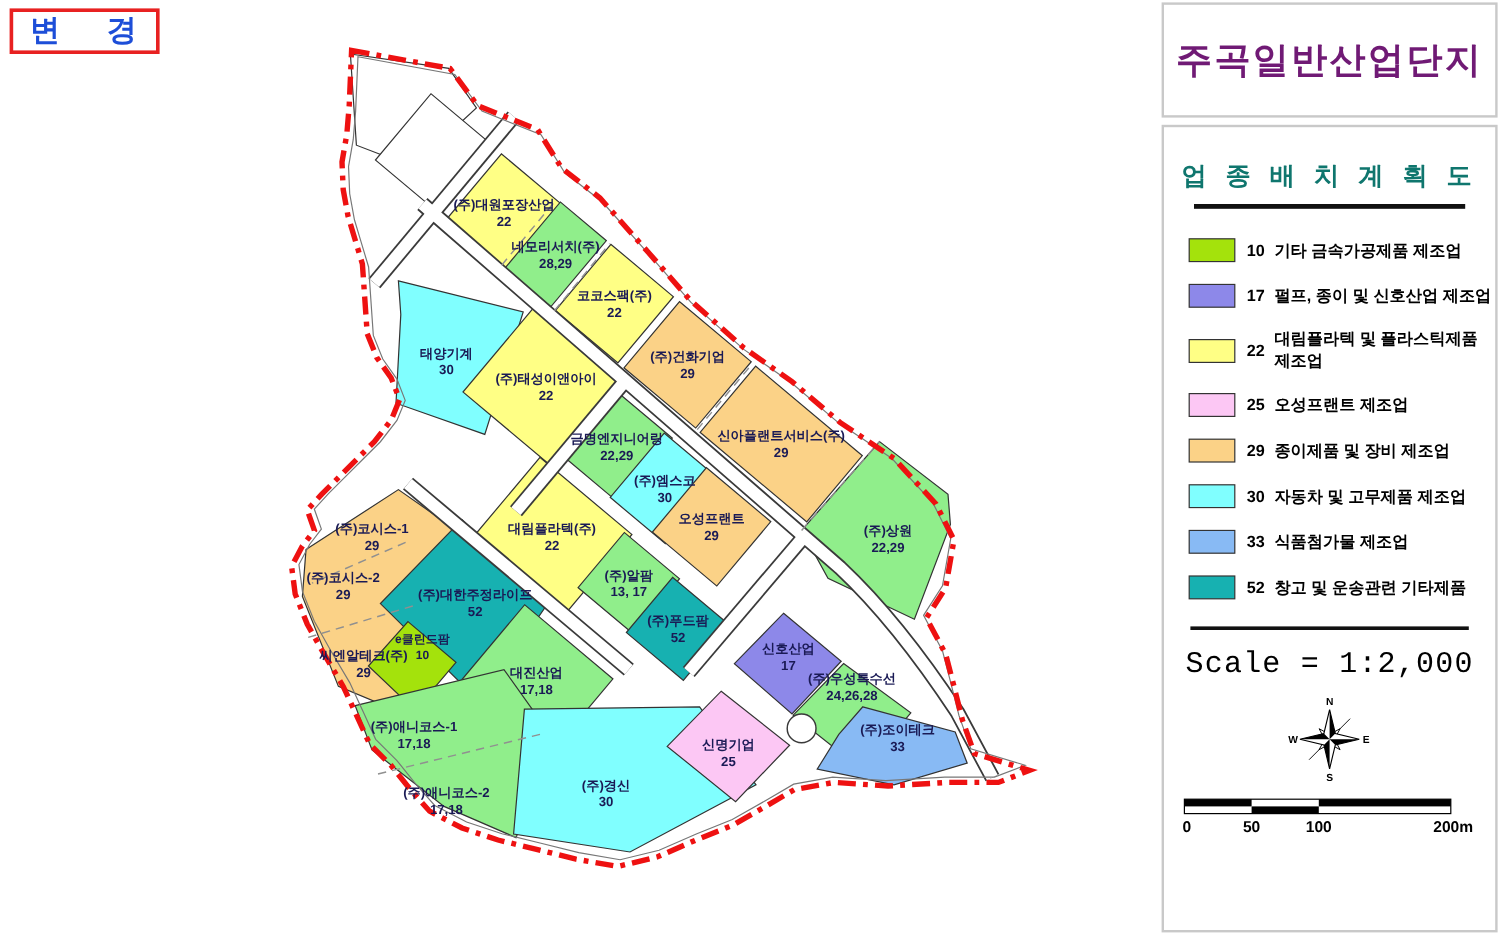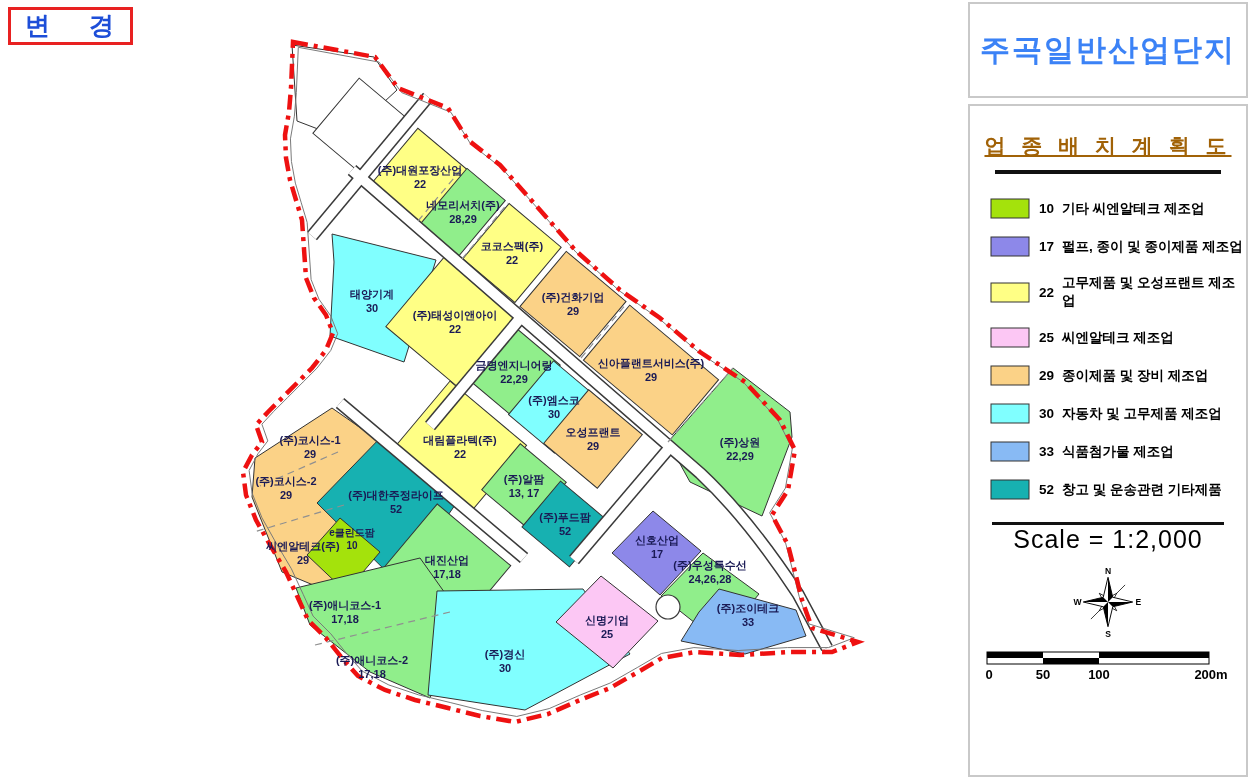--- a/index.html
+++ b/index.html
@@ -5,31 +5,31 @@
   html,body{margin:0;padding:0;background:#fff;}
   .page{position:relative;width:1250px;height:781px;background:#fff;overflow:hidden;
         font-family:"Liberation Sans","DejaVu Sans",sans-serif;}
   .stamp{position:absolute;left:8px;top:7px;border:3px solid #e82121;color:#1d4ed8;
          font-size:25px;font-weight:bold;letter-spacing:16px;padding:2px 0 2px 14px;
          background:#fff;line-height:1.1;}
   .map-svg{position:absolute;left:0;top:0;}
   .side{position:absolute;left:966px;top:0;width:284px;height:781px;}
   .panel{position:absolute;left:2px;right:2px;border:2px solid #c9c9c9;background:#fff;}
   .title-panel{top:2px;height:92px;display:flex;align-items:center;justify-content:center;
-               font-size:30px;font-weight:bold;letter-spacing:2px;color:#3b82f6;}
+               font-size:30px;font-weight:bold;letter-spacing:2px;color:#701a75;}
   .legend-panel{top:104px;height:669px;}
   .legend-title{text-align:center;font-size:21px;font-weight:bold;letter-spacing:5px;
-                margin-top:26px;color:#a16207;text-decoration:underline;}
+                margin-top:26px;color:#0f766e;}
   .legend-underline{width:226px;height:4px;background:#111;margin:10px auto 24px auto;}
   .legend-item{display:flex;align-items:center;margin:0 0 17px 20px;font-size:13.5px;
                font-weight:600;color:#000;}
   .legend-item svg{flex:0 0 auto;margin-right:9px;}
   .item-code{margin-right:5px;min-width:18px;}
   .sep{width:232px;height:3px;background:#111;margin:22px auto 0 auto;}
-  .scale-text{text-align:center;font-size:25px;letter-spacing:1px;color:#000;}
+  .scale-text{text-align:center;font-size:25px;margin-top:14px;letter-spacing:1px;color:#000;font-family:Liberation Mono, monospace;}
   .compass{display:block;margin:10px auto 0 auto;}
   .scalebar{display:block;margin:10px auto 0 auto;}
   .plbl{font-size:11px;font-weight:bold;fill:#1a1a55;text-anchor:middle;}
   .plbl-s{font-size:10px;font-weight:bold;fill:#1a1a55;text-anchor:middle;}
   .parcel{stroke:#333;stroke-width:1;}
   .white-parcel{fill:#ffffff;stroke:#333;stroke-width:1;}
   .road-under{fill:none;stroke:#3a3a3a;stroke-width:13;}
   .road-over{fill:none;stroke:#ffffff;stroke-width:10;}
   .divider{stroke:#909090;stroke-width:1.2;stroke-dasharray:7 5;}
   .inner-bound{fill:none;stroke:#777;stroke-width:1;}
@@ -169,42 +169,42 @@
 
     <div class="panel legend-panel">
       <div class="legend-title">업 종 배 치 계 획 도</div>
       <div class="legend-underline"></div>
 
       <div class="legend-item">
         <svg width="40" height="21">
             <rect x="1" y="1" width="38" height="19" stroke="#333" fill="#a4e20c"></rect>
           </svg>
         <span class="item-code">10</span>
-        <span>기타 씨엔알테크 제조업</span>
+        <span>기타 금속가공제품 제조업</span>
       </div>
       <div class="legend-item">
         <svg width="40" height="21">
             <rect x="1" y="1" width="38" height="19" stroke="#333" fill="#8d88e9"></rect>
           </svg>
         <span class="item-code">17</span>
-        <span>펄프, 종이 및 종이제품 제조업</span>
+        <span>펄프, 종이 및 신호산업 제조업</span>
       </div>
       <div class="legend-item">
         <svg width="40" height="21">
             <rect x="1" y="1" width="38" height="19" stroke="#333" fill="#ffff85"></rect>
           </svg>
         <span class="item-code">22</span>
-        <span>고무제품 및 오성프랜트 제조업</span>
+        <span>대림플라텍 및 플라스틱제품 제조업</span>
       </div>
       <div class="legend-item">
         <svg width="40" height="21">
             <rect x="1" y="1" width="38" height="19" stroke="#333" fill="#fcc7f4"></rect>
           </svg>
         <span class="item-code">25</span>
-        <span>씨엔알테크 제조업</span>
+        <span>오성프랜트 제조업</span>
       </div>
       <div class="legend-item">
         <svg width="40" height="21">
             <rect x="1" y="1" width="38" height="19" stroke="#333" fill="#fbd287"></rect>
           </svg>
         <span class="item-code">29</span>
         <span>종이제품 및 장비 제조업</span>
       </div>
       <div class="legend-item">
         <svg width="40" height="21">

